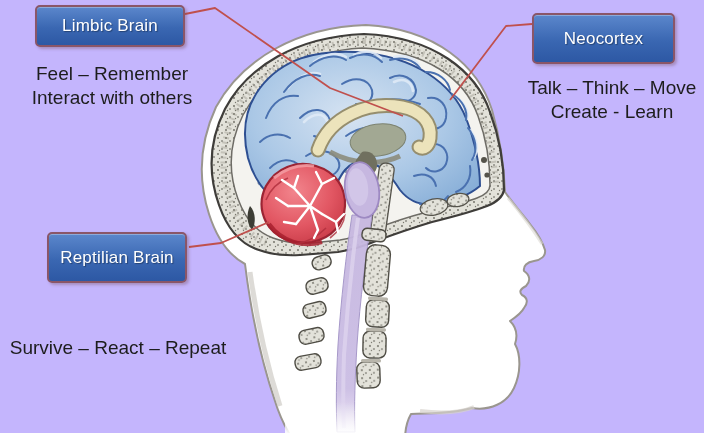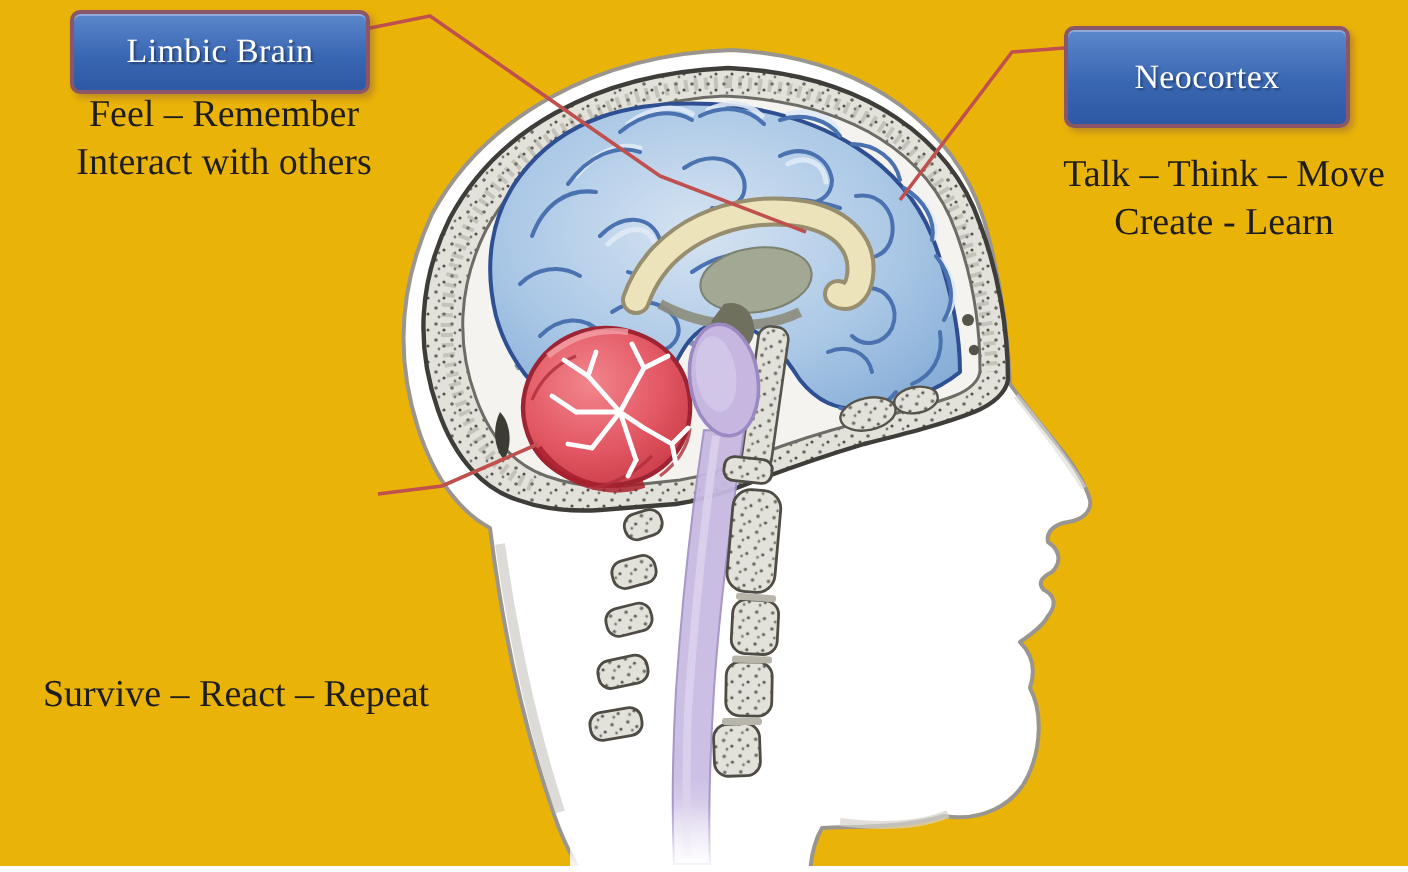--- a/index.html
+++ b/index.html
@@ -1,36 +1,36 @@
 <!DOCTYPE html>
 <html><head>
 <meta charset="utf-8">
 <style>
   html,body{margin:0;padding:0;background:#fff;}
   .stage{
-    position:relative;width:704px;height:433px;background:#eab308;overflow:hidden;
-    font-family:Liberation Serif, serif;
+    position:relative;width:704px;height:433px;background:#c4b5fd;overflow:hidden;
+    font-family:Liberation Sans, sans-serif;
   }
   .art{position:absolute;left:0;top:0;}
   .callout{
     position:absolute;display:flex;align-items:center;justify-content:center;
     color:#fff;font-size:17px;letter-spacing:.2px;
     border:2px solid #8a5668;border-radius:5px;
     background:linear-gradient(180deg,#5b87cc 0%,#3a67b2 55%,#2d58a4 100%);
     box-shadow:2px 2px 3px rgba(110,70,80,.35), inset 0 1px 0 rgba(255,255,255,.3);
     text-shadow:1px 1px 1px rgba(0,0,0,.35);
     box-sizing:border-box;
   }
   #callout-limbic{left:35px;top:5px;width:150px;height:42px;}
   #callout-neocortex{left:532px;top:13px;width:143px;height:51px;}
   #callout-reptilian{left:47px;top:232px;width:140px;height:51px;}
   .desc{
     position:absolute;color:#1d1d1d;font-size:19px;line-height:24px;text-align:center;
   }
-  #desc-limbic{left:0;top:46px;width:224px;}
+  #desc-limbic{left:0;top:62px;width:224px;}
   #desc-neocortex{left:506px;top:76px;width:212px;}
   #desc-reptilian{left:0;top:294px;width:236px;margin-top:42px;}
 </style>
 </head>
 <body>
 
 <div class="stage">
 
   <svg class="art" width="704" height="436" viewBox="0 0 704 436" aria-hidden="true">
     <defs>
@@ -209,20 +209,23 @@
       <path d="M189,247 L221,243 L269,222"></path>
     </g>
   </svg>
 
   <div class="callout" id="callout-limbic">
     <span>Limbic Brain</span>
   </div>
   <div class="callout" id="callout-neocortex">
     <span>Neocortex</span>
   </div>
+  <div class="callout" id="callout-reptilian">
+    <span>Reptilian Brain</span>
+  </div>
 
   <div class="desc" id="desc-limbic">
     <div>Feel – Remember</div>
     <div>Interact with others</div>
   </div>
   <div class="desc" id="desc-neocortex">
     <div>Talk – Think – Move</div>
     <div>Create - Learn</div>
   </div>
   <div class="desc" id="desc-reptilian">

